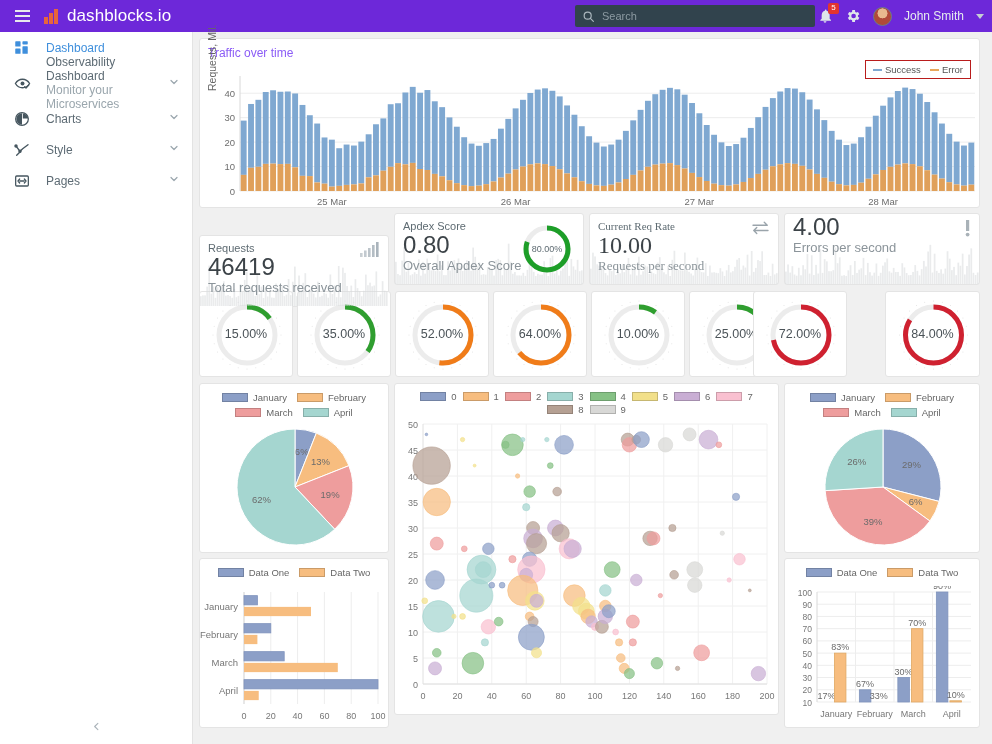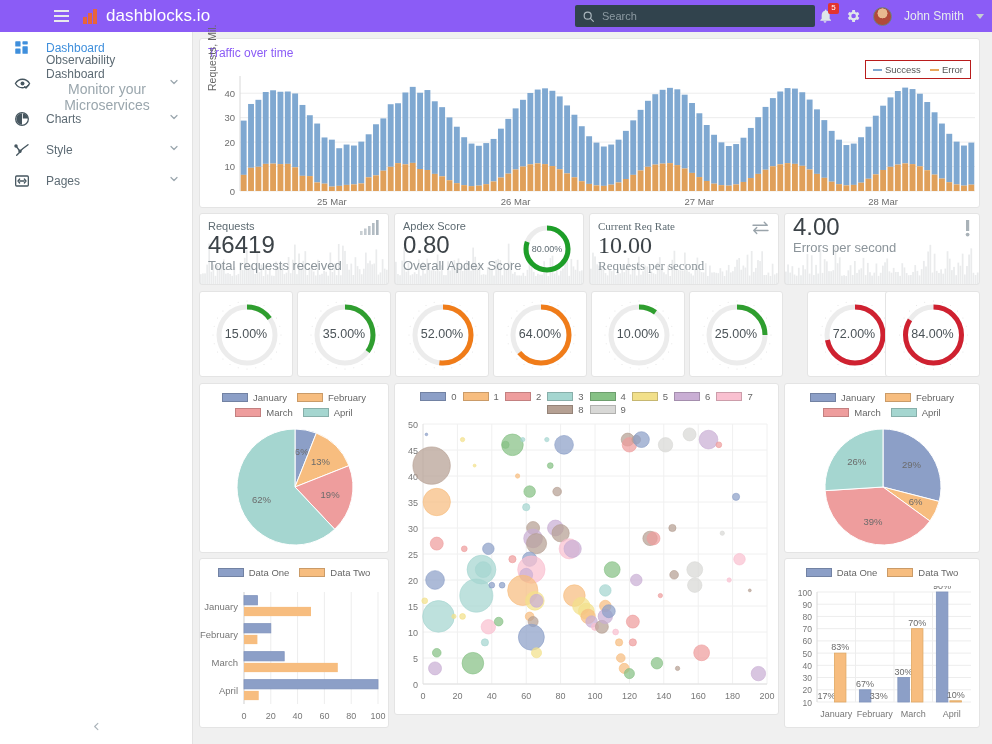--- a/index.html
+++ b/index.html
@@ -7,22 +7,22 @@
   body {
     font-family: "Liberation Sans", sans-serif;
     background: #f0f0f0;
     color: #333;
     font-size: 12px;
   }
 
   
   .header {
     position: absolute; top: 0; left: 0; width: 992px; height: 32px;
-    background: #8b5cf6;
-    display: flex; align-items: center; padding-left: 39px;
+    background: #6d28d9;
+    display: flex; align-items: center;
   }
   .hamburger {
     width: 32px; height: 32px; margin-left: 6px;
     display: flex; flex-direction: column; justify-content: center; align-items: center;
     cursor: pointer;
   }
   .hamburger span { display: block; width: 15px; height: 1.6px; background: #e8eaec; margin: 1.6px 0; }
   .logo-mark {
     width: 16px; height: 15px; margin-left: 6px; position: relative;
     display: flex; align-items: flex-end; gap: 1px;
@@ -64,21 +64,21 @@
     position: absolute; top: 32px; left: 0; width: 193px; height: 712px;
     background: #fff; border-right: 1px solid #e3e3e3;
   }
   .nav-item {
     display: flex; align-items: center; height: 31px; padding: 0 12px 0 14px; cursor: pointer;
   }
   .nav-item.tall { height: 40px; }
   .nav-icon { width: 22px; flex: none; display: flex; align-items: center; color: #5a6b75; }
   .nav-label { flex: 1; font-size: 12px; color: #5d6b74; margin-left: 10px; }
   .nav-item.active .nav-label { color: #3f8fdc; }
-  .nav-sub { font-size: 14px; color: #9aa6ad; margin-left: 10px; display: block; margin-top: 1px; text-align: center; }
+  .nav-sub { font-size: 12px; color: #9aa6ad; margin-left: 10px; display: block; margin-top: 1px; }
   .nav-chev { color: #9aa6ad; flex: none; }
   .collapse-btn {
     position: absolute; bottom: 6px; left: 0; width: 193px; height: 24px;
     display: flex; align-items: center; justify-content: center; color: #aab3b9; cursor: pointer;
   }
 
   
   .main { position: absolute; top: 32px; left: 193px; width: 799px; height: 712px; padding: 6px; }
   .card {
     background: #fff; border: 1px solid #e4e4e4; border-radius: 3px; position: absolute;
@@ -92,21 +92,21 @@
     transform: rotate(-90deg); transform-origin: left top; white-space: nowrap;
   }
   .tr-legend {
     position: absolute; right: 8px; top: 21px; border: 1px solid #b91c1c; background: #fff;
     font-size: 9.5px; color: #555; padding: 3px 7px; display: flex; gap: 9px; align-items: center;
   }
   .lg-line { display: inline-block; width: 9px; height: 2px; vertical-align: middle; margin-right: 3px; }
 
   
   .kpi { height: 72px; top: 181px; }
-  #kpi-0 { left: 6px;   width: 190px; }
+  #kpi-0 { left: 6px;   width: 190px; margin-top: 22px; }
   #kpi-1 { left: 201px; width: 190px; }
   #kpi-2 { left: 396px; width: 190px; font-family: Liberation Serif, serif; }
   #kpi-3 { left: 591px; width: 196px; }
   .kpi-title { font-size: 11px; color: #5e6b72; padding: 6px 0 0 8px; position: relative; z-index: 3; }
   .kpi-value { font-size: 24px; color: #3c4348; padding-left: 8px; line-height: 26px; position: relative; z-index: 3; font-weight: 400; }
   .kpi-sub { font-size: 13px; color: #8b949a; padding-left: 8px; position: relative; z-index: 3; }
   .kpi-spark { position: absolute; left: 0; bottom: 0; width: 100%; height: 46px; z-index: 1; opacity: .55; }
   .kpi-icon { position: absolute; right: 8px; top: 6px; z-index: 3; }
   .kpi-ring { position: absolute; right: 6px; top: 5px; z-index: 3; }
 
@@ -1077,21 +1077,21 @@
         <circle cx="13" cy="43.00000000000001" r="0.5" fill="#dfdfdf"></circle>
         <circle cx="14.158521906171671" cy="34.20015246651431" r="0.5" fill="#dfdfdf"></circle>
         <circle cx="17.555136271329086" cy="25.999999999999996" r="0.5" fill="#dfdfdf"></circle>
         <circle cx="22.95836943965738" cy="18.958369439657385" r="0.5" fill="#dfdfdf"></circle>
         <circle cx="29.999999999999986" cy="13.555136271329097" r="0.5" fill="#dfdfdf"></circle>
         <circle cx="38.2001524665143" cy="10.158521906171678" r="0.5" fill="#dfdfdf"></circle>
         <circle cx="47" cy="43" r="28" fill="none" stroke="#2f9e2f" stroke-width="5" stroke-linecap="butt" stroke-dasharray="43.9822971502571 131.94689145077132" transform="rotate(-90 47 43)"></circle>
       </svg>
       <div class="gauge-label">25.00%</div>
     </div>
-  <div class="card gauge-card" id="g6" style="left:614px;width:94px;">
+  <div class="card gauge-card" id="g6" style="left:560px;width:94px;">
       <svg width="94" height="86" viewBox="0 0 94 86" style="position:absolute;left:0;top:0;">
         <circle cx="47" cy="43" r="28" fill="none" stroke="#ececec" stroke-width="5"></circle>
         <circle cx="47" cy="9" r="0.5" fill="#dfdfdf"></circle>
         <circle cx="55.7998475334857" cy="10.158521906171678" r="0.5" fill="#dfdfdf"></circle>
         <circle cx="64" cy="13.555136271329083" r="0.5" fill="#dfdfdf"></circle>
         <circle cx="71.04163056034261" cy="18.958369439657385" r="0.5" fill="#dfdfdf"></circle>
         <circle cx="76.44486372867091" cy="26" r="0.5" fill="#dfdfdf"></circle>
         <circle cx="79.84147809382833" cy="34.2001524665143" r="0.5" fill="#dfdfdf"></circle>
         <circle cx="81" cy="43" r="0.5" fill="#dfdfdf"></circle>
         <circle cx="79.84147809382833" cy="51.79984753348571" r="0.5" fill="#dfdfdf"></circle>

